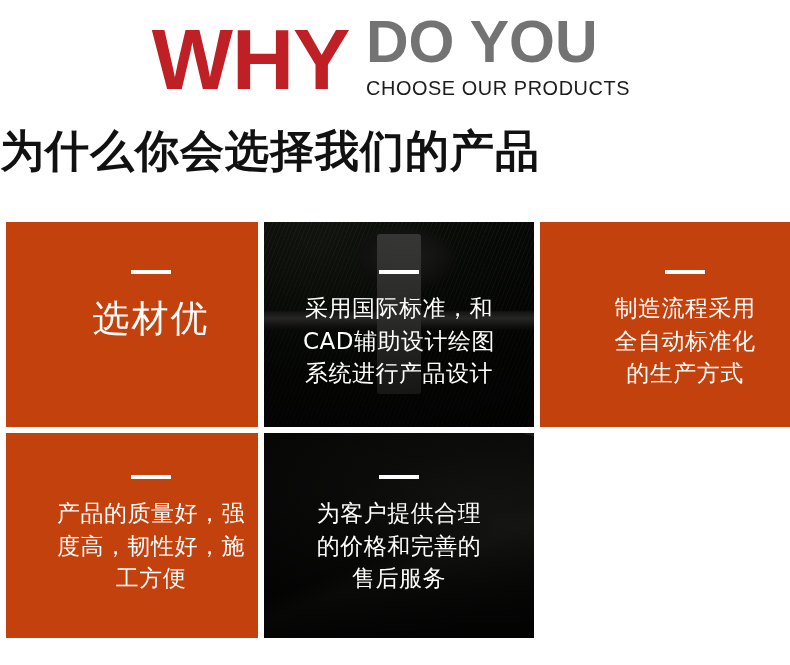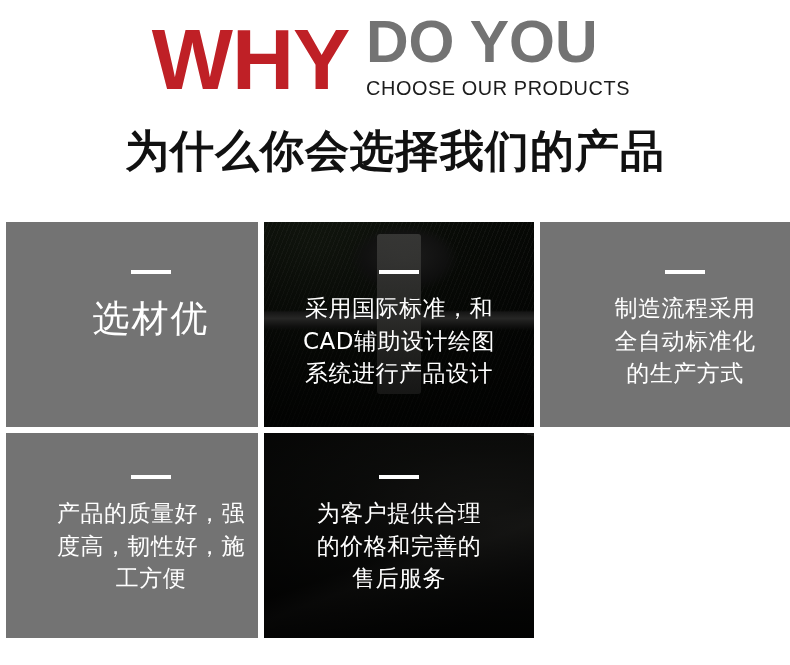--- a/index.html
+++ b/index.html
@@ -88,21 +88,21 @@
     transform: scaleX(0.97);
     transform-origin: left center;
     font-family: "Liberation Sans", "DejaVu Sans", sans-serif;
   }
 
   .subtitle {
     position: absolute;
     left: 0;
     top: 126px;
     width: 790px;
-    text-align: center;
+    text-align: left;
     font-size: 44px;
     font-weight: bold;
     color: #111111;
     letter-spacing: 1px;
     line-height: 1.15;
     white-space: nowrap;
     font-family: "DejaVu Sans", "Liberation Sans", sans-serif;
   }
 
   
@@ -122,21 +122,21 @@
   .cell {
     position: relative;
     overflow: hidden;
     display: flex;
     flex-direction: column;
     align-items: center;
     justify-content: flex-start;
   }
 
   .cell-blue {
-    background: #737373;
+    background: #c2410c;
     padding-left: 38px;
   }
 
   .cell-photo {
     background: #0b0b0b;
   }
 
   
   .photo-bg {
     position: absolute;

